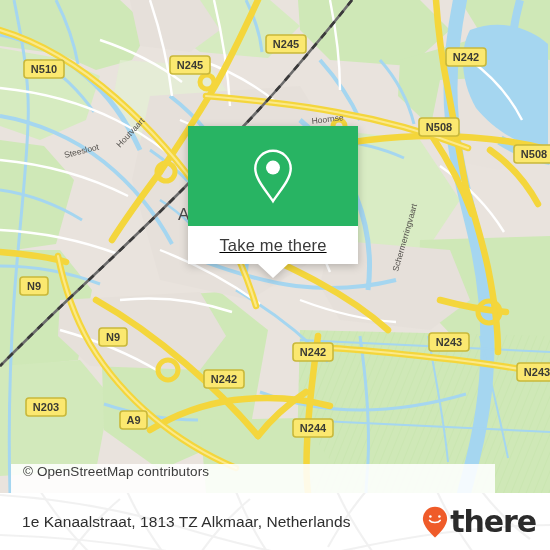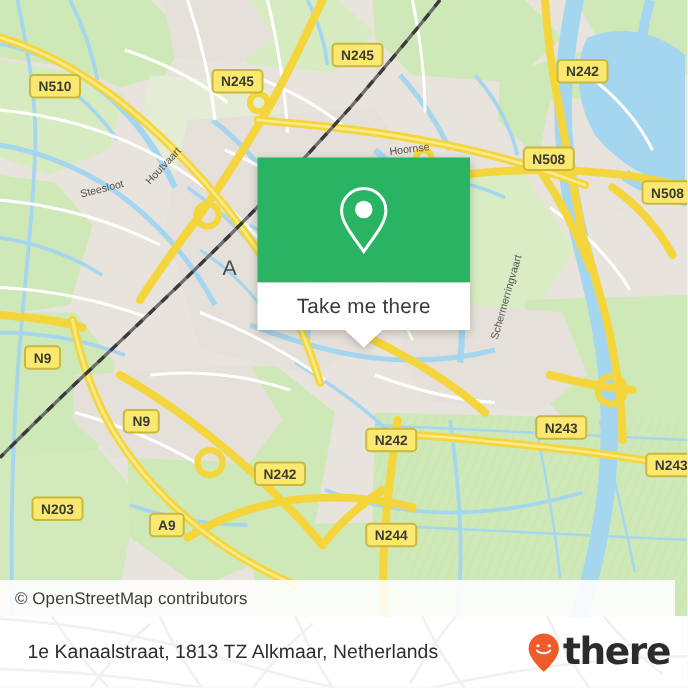--- a/index.html
+++ b/index.html
@@ -22,42 +22,42 @@
     left: 0; top: 0;
     width: 550px; height: 493px;
     background: #e8e2dc;
     overflow: hidden;
   }
   #map svg { display: block; }
 
   
   #attribution {
     position: absolute;
-    left: 0; top: 464px;
-    width: 540px; height: 29px;
+    left: 11px; top: 464px;
+    width: 484px; height: 29px;
     background: rgba(255,255,255,0.88);
     display: flex;
-    align-items: center;
     z-index: 40;
   }
   #attribution .attr-text {
     font-size: 13.5px;
     color: #3c3c3c;
     padding-left: 12px;
     letter-spacing: 0.1px;
     white-space: nowrap;
   }
 
   
   #popup {
     position: absolute;
-    left: 206px; top: 126px;
+    left: 188px; top: 126px;
     width: 183px; height: 138px;
     z-index: 60;
     filter: drop-shadow(0 2px 4px rgba(0,0,0,0.22));
+    text-decoration: underline;
   }
   #popup-top {
     width: 170px; height: 100px;
     background: #28b463;
     display: flex;
     align-items: center;
     justify-content: center;
   }
   #popup-bottom {
     width: 170px; height: 38px;

